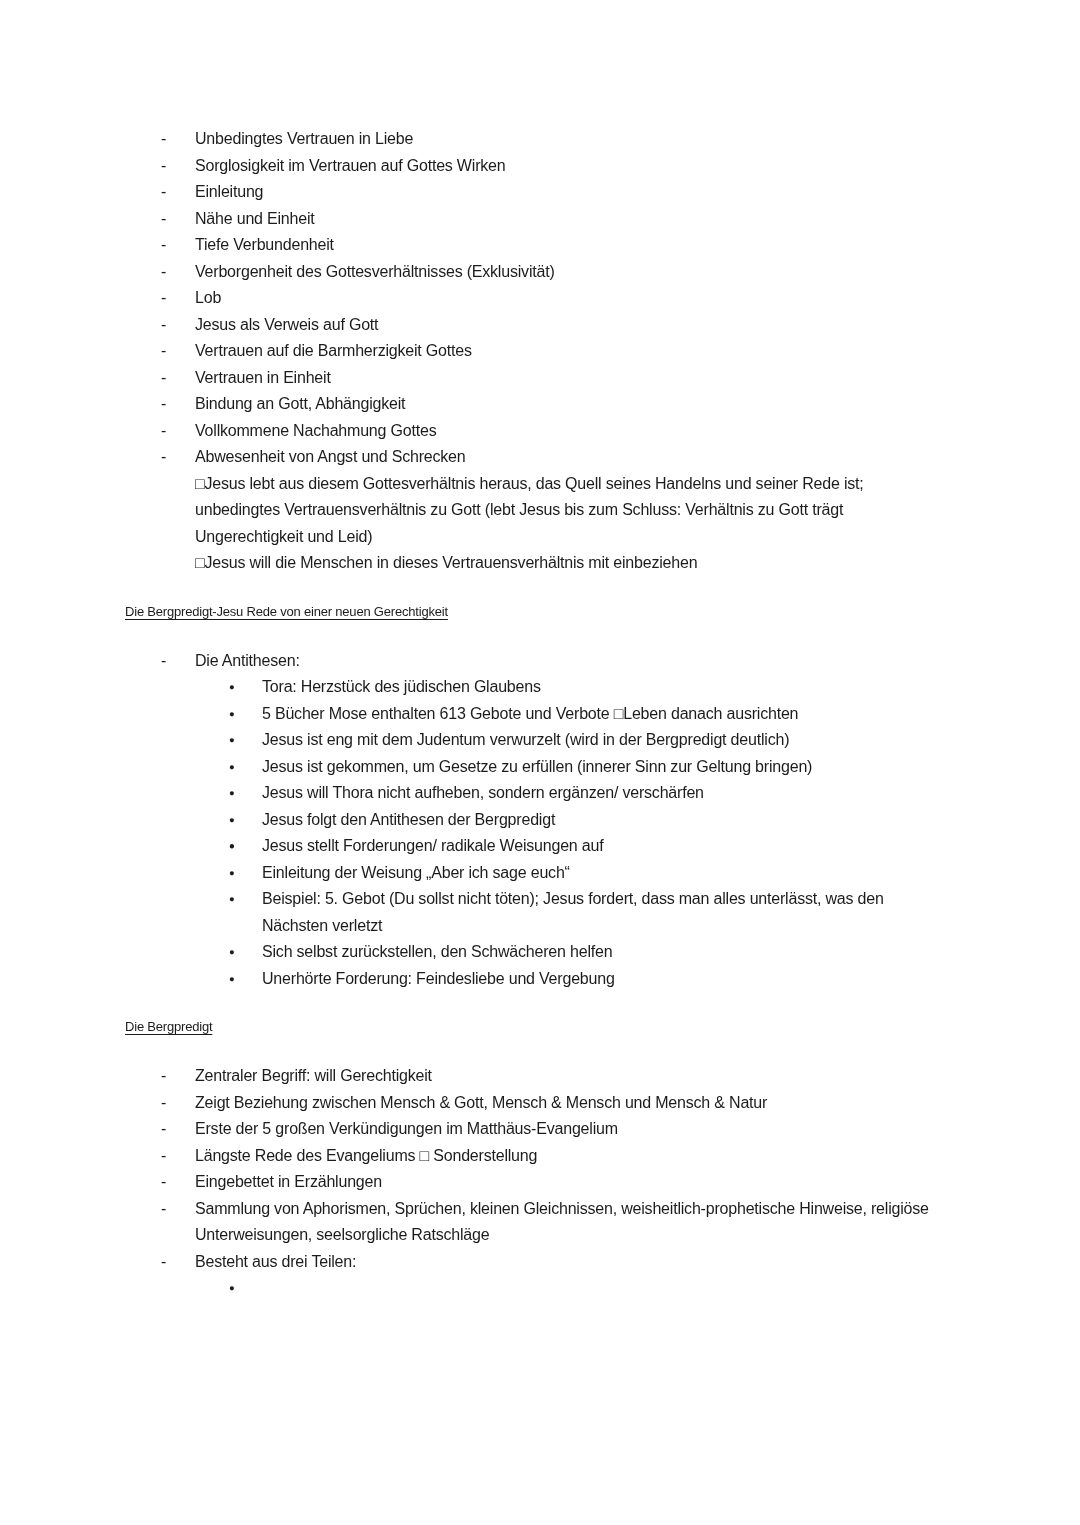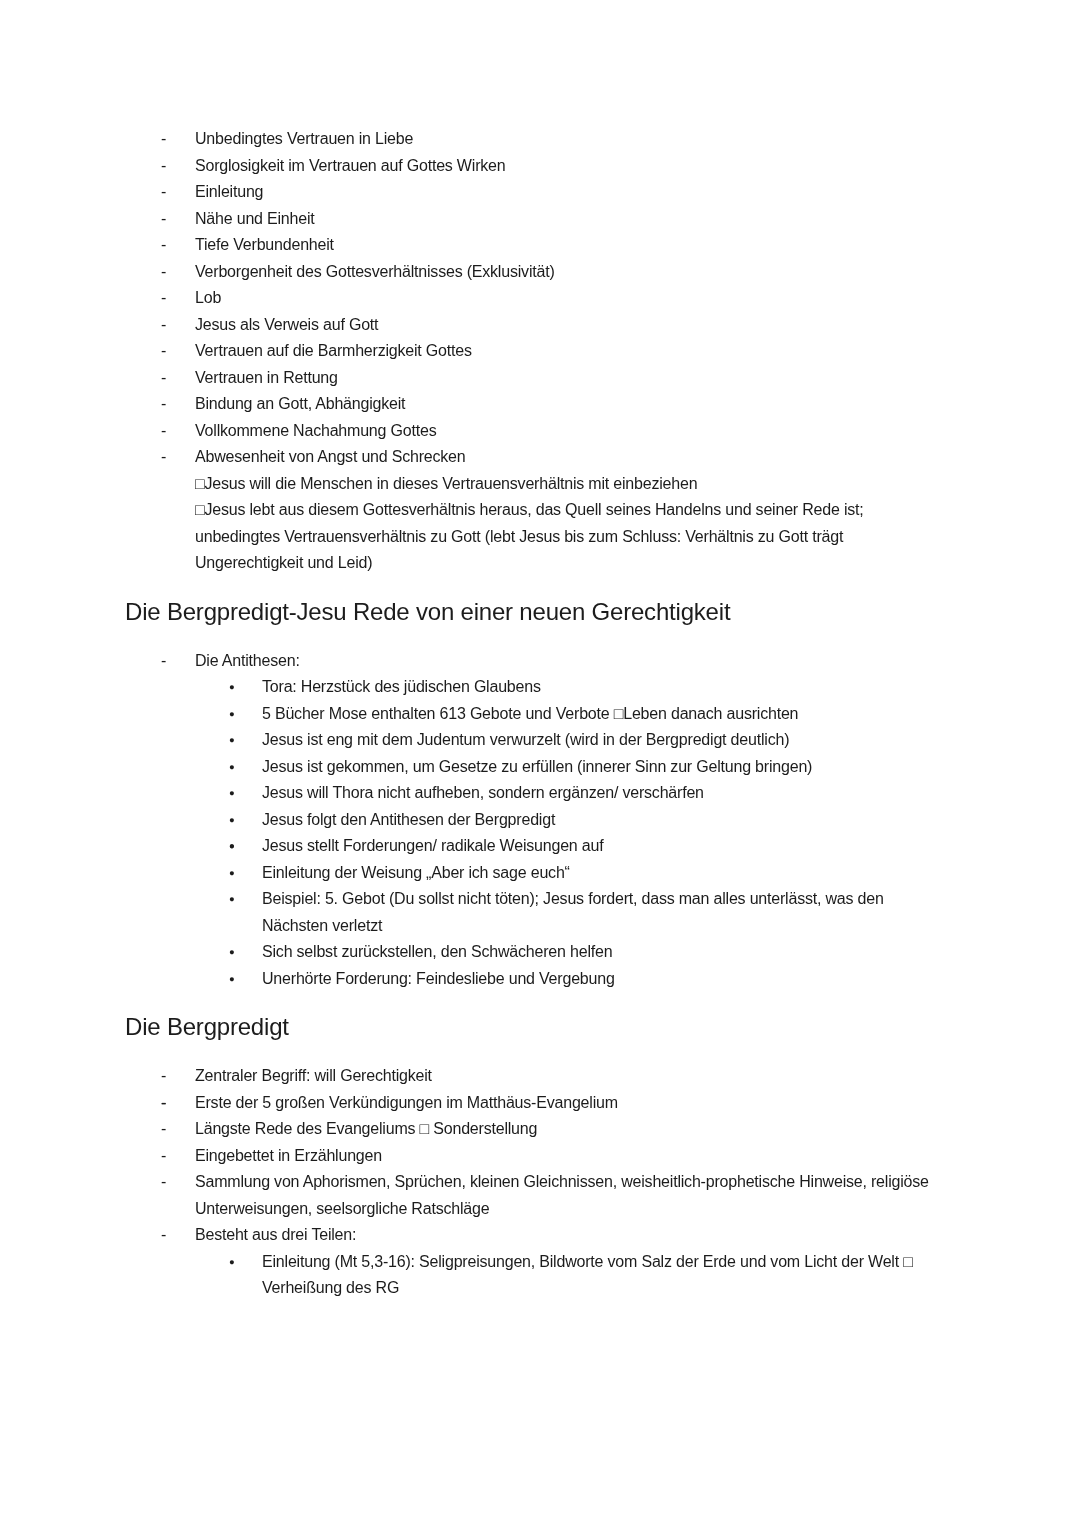--- a/index.html
+++ b/index.html
@@ -41,47 +41,48 @@
     padding-left: 137px;
   }
   .li2 > .mk {
     position: absolute;
     left: 104px;
     top: 0;
     font-size: 9.5px;
     line-height: 26.5px;
   }
   .heading {
-    font-size: 24px;
+    font-size: 13px;
     line-height: 25px;
+    text-decoration: underline;
     text-underline-offset: 3px;
     margin: 22px 0 24px 0;
   }
 </style>
 </head>
 <body>
 
 <div class="page">
 
   <div>
     <div class="li1"><span class="mk">-</span><span>Unbedingtes Vertrauen in Liebe</span></div>
     <div class="li1"><span class="mk">-</span><span>Sorglosigkeit im Vertrauen auf Gottes Wirken</span></div>
     <div class="li1"><span class="mk">-</span><span>Einleitung</span></div>
     <div class="li1"><span class="mk">-</span><span>Nähe und Einheit</span></div>
     <div class="li1"><span class="mk">-</span><span>Tiefe Verbundenheit</span></div>
     <div class="li1"><span class="mk">-</span><span>Verborgenheit des Gottesverhältnisses (Exklusivität)</span></div>
     <div class="li1"><span class="mk">-</span><span>Lob</span></div>
     <div class="li1"><span class="mk">-</span><span>Jesus als Verweis auf Gott</span></div>
     <div class="li1"><span class="mk">-</span><span>Vertrauen auf die Barmherzigkeit Gottes</span></div>
-    <div class="li1"><span class="mk">-</span><span>Vertrauen in Rettung</span></div>
+    <div class="li1"><span class="mk">-</span><span>Vertrauen in Einheit</span></div>
     <div class="li1"><span class="mk">-</span><span>Bindung an Gott, Abhängigkeit</span></div>
     <div class="li1"><span class="mk">-</span><span>Vollkommene Nachahmung Gottes</span></div>
     <div class="li1"><span class="mk">-</span><span>Abwesenheit von Angst und Schrecken</span></div>
+    <div class="note"><span>□Jesus lebt aus diesem Gottesverhältnis heraus, das Quell seines Handelns und seiner Rede ist; unbedingtes Vertrauensverhältnis zu Gott (lebt Jesus bis zum Schluss: Verhältnis zu Gott trägt Ungerechtigkeit und Leid)</span></div>
     <div class="note"><span>□Jesus will die Menschen in dieses Vertrauensverhältnis mit einbeziehen</span></div>
-    <div class="note"><span>□Jesus lebt aus diesem Gottesverhältnis heraus, das Quell seines Handelns und seiner Rede ist; unbedingtes Vertrauensverhältnis zu Gott (lebt Jesus bis zum Schluss: Verhältnis zu Gott trägt Ungerechtigkeit und Leid)</span></div>
   </div>
 
   <div class="heading">Die Bergpredigt-Jesu Rede von einer neuen Gerechtigkeit</div>
 
   <div>
     <div class="li1"><span class="mk">-</span><span>Die Antithesen:</span></div>
     <div class="li2"><span class="mk">●</span><span>Tora: Herzstück des jüdischen Glaubens</span></div>
     <div class="li2"><span class="mk">●</span><span>5 Bücher Mose enthalten 613 Gebote und Verbote □Leben danach ausrichten</span></div>
     <div class="li2"><span class="mk">●</span><span>Jesus ist eng mit dem Judentum verwurzelt (wird in der Bergpredigt deutlich)</span></div>
     <div class="li2"><span class="mk">●</span><span>Jesus ist gekommen, um Gesetze zu erfüllen (innerer Sinn zur Geltung bringen)</span></div>
@@ -92,22 +93,22 @@
     <div class="li2"><span class="mk">●</span><span>Einleitung der Weisung „Aber ich sage euch“</span></div>
     <div class="li2"><span class="mk">●</span><span>Beispiel: 5. Gebot (Du sollst nicht töten); Jesus fordert, dass man alles unterlässt, was den Nächsten verletzt</span></div>
     <div class="li2"><span class="mk">●</span><span>Sich selbst zurückstellen, den Schwächeren helfen</span></div>
     <div class="li2"><span class="mk">●</span><span>Unerhörte Forderung: Feindesliebe und Vergebung</span></div>
   </div>
 
   <div class="heading">Die Bergpredigt</div>
 
   <div>
     <div class="li1"><span class="mk">-</span><span>Zentraler Begriff: will Gerechtigkeit</span></div>
-    <div class="li1"><span class="mk">-</span></div>
+    <div class="li1"><span class="mk">-</span><span>Zeigt Beziehung zwischen Mensch &amp; Gott, Mensch &amp; Mensch und Mensch &amp; Natur</span></div>
     <div class="li1"><span class="mk">-</span><span>Erste der 5 großen Verkündigungen im Matthäus-Evangelium</span></div>
     <div class="li1"><span class="mk">-</span><span>Längste Rede des Evangeliums □ Sonderstellung</span></div>
     <div class="li1"><span class="mk">-</span><span>Eingebettet in Erzählungen</span></div>
     <div class="li1"><span class="mk">-</span><span>Sammlung von Aphorismen, Sprüchen, kleinen Gleichnissen, weisheitlich-prophetische Hinweise, religiöse Unterweisungen, seelsorgliche Ratschläge</span></div>
     <div class="li1"><span class="mk">-</span><span>Besteht aus drei Teilen:</span></div>
-    <div class="li2"><span class="mk">●</span><span>Einleitung (Mt 5,3-16): Seligpreisungen, Bildworte vom Salz der Erde und vom Licht der Welt □ Verheißung des RG</span></div>
+    <div class="li2"><span class="mk">●</span></div>
   </div>
 
 </div>
 
 </body></html>

